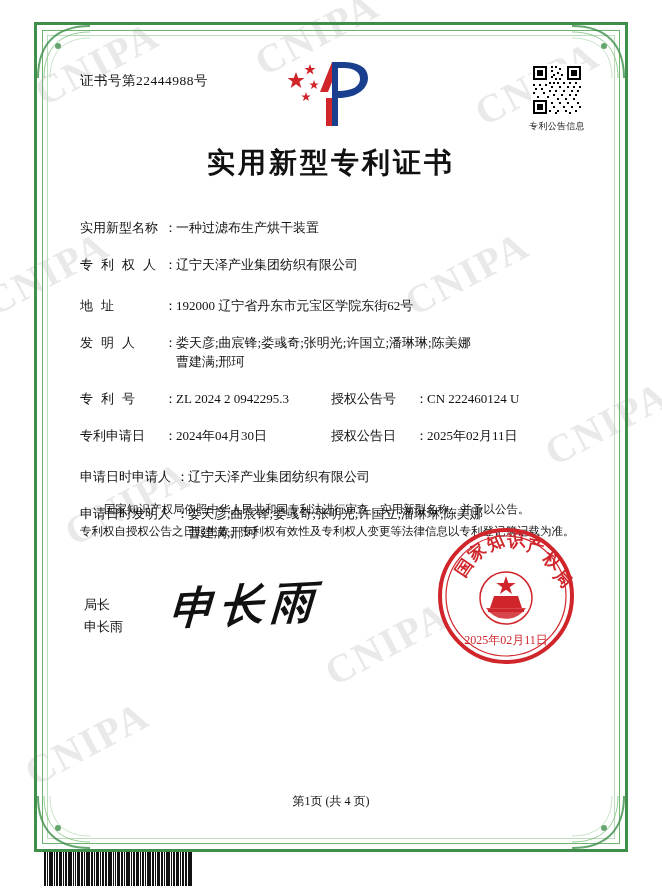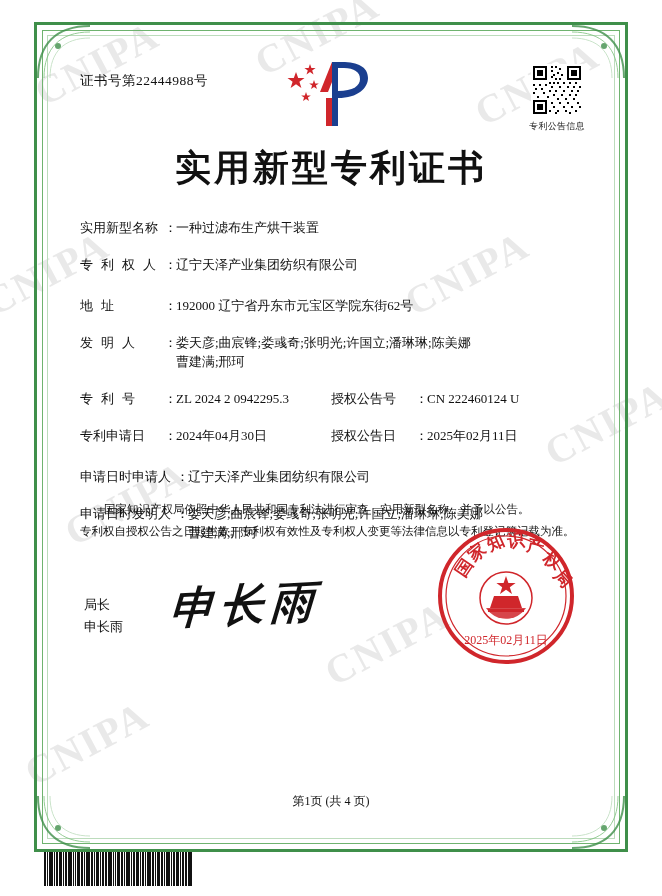--- a/index.html
+++ b/index.html
@@ -105,21 +105,21 @@
     letter-spacing:.3px;
     white-space:nowrap;
   }
 
   .doc-title{
     position:absolute;
     left:0;right:0;top:98px;
     text-align:center;
     font-family:"Liberation Serif", serif;
     font-weight:bold;
-    font-size:36px;
+    font-size:28px;
     letter-spacing:3px;
     color:#111;
   }
 
   .fields{
     position:absolute;
     left:20px;top:172px;
     width:502px;
     font-size:13px;
     color:#111;

